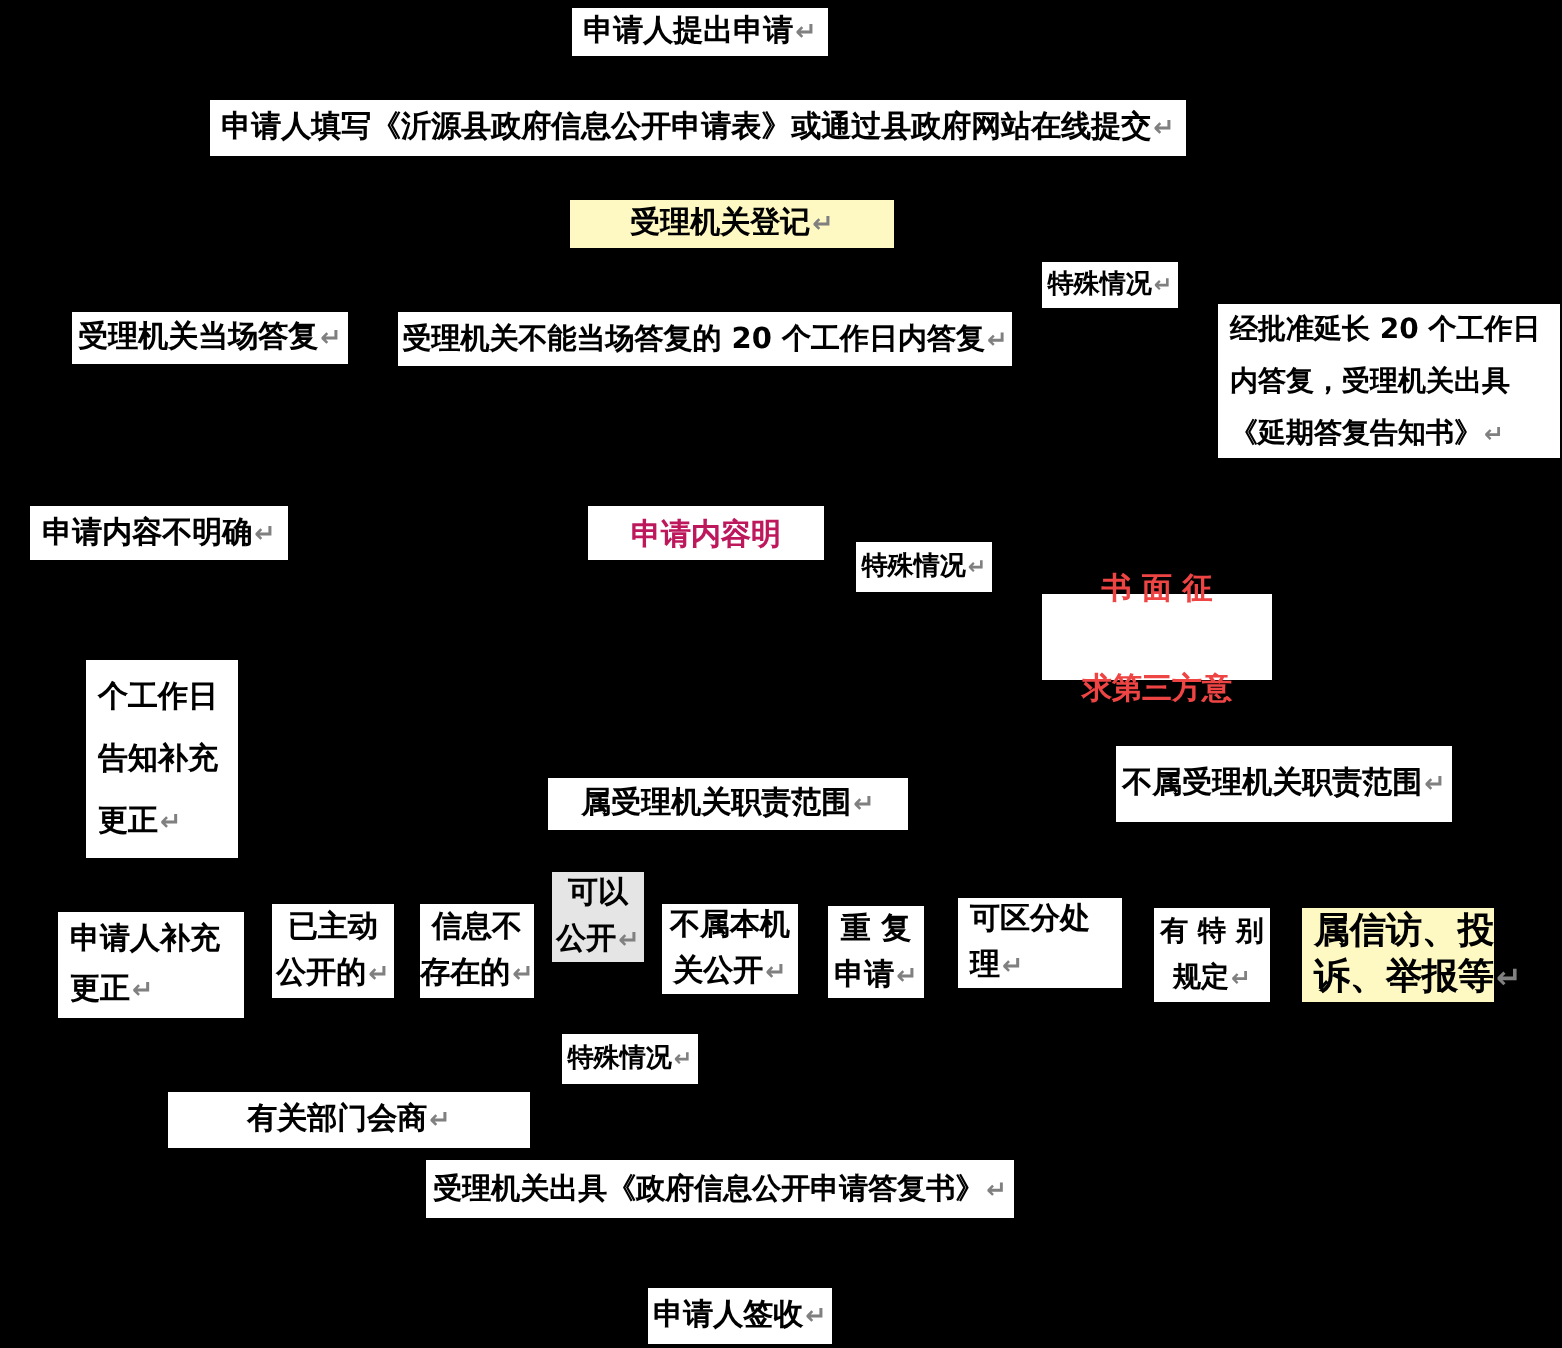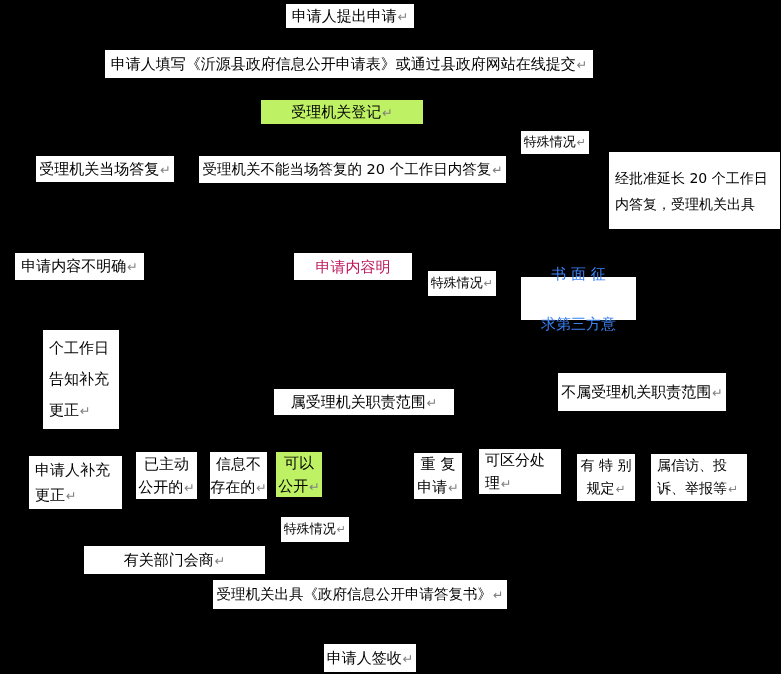--- a/index.html
+++ b/index.html
@@ -41,53 +41,54 @@
   }
   .pilcrow {
     color: #808080;
     font-size: 0.85em;
     padding-left: 1px;
   }
 </style>
 </head>
 <body>
 
-<div class="canvas" style="background: rgb(0, 0, 0);">
+<div class="canvas" style="background: rgb(0, 0, 0); font-weight: bold;">
     <div class="node" style="left: 285px; top: 3px; width: 130px; height: 26px; background: rgb(255, 255, 255); border-color: rgb(0, 0, 0); color: rgb(0, 0, 0);">
       <span class="line">申请人提出申请<span class="pilcrow" style="color: rgb(128, 128, 128);">↵</span></span>
     </div>
     <div class="node" style="left: 104px; top: 49px; width: 490px; height: 30px; background: rgb(255, 255, 255); border-color: rgb(0, 0, 0); color: rgb(0, 0, 0);">
       <span class="line">申请人填写《沂源县政府信息公开申请表》或通过县政府网站在线提交<span class="pilcrow" style="color: rgb(128, 128, 128);">↵</span></span>
     </div>
-    <div class="node" style="left: 260px; top: 99px; width: 164px; height: 26px; background: #bef264; border-color: rgb(0, 0, 0); color: rgb(0, 0, 0);">
+    <div class="node" style="left: 284px; top: 99px; width: 164px; height: 26px; background: #fef9c3; border-color: rgb(0, 0, 0); color: rgb(0, 0, 0);">
       <span class="line">受理机关登记<span class="pilcrow" style="color: rgb(128, 128, 128);">↵</span></span>
     </div>
     <div class="node" style="left: 520px; top: 130px; width: 70px; height: 25px; background: rgb(255, 255, 255); border-color: rgb(0, 0, 0); color: rgb(0, 0, 0); font-size: 13px;">
       <span class="line">特殊情况<span class="pilcrow" style="color: rgb(128, 128, 128);">↵</span></span>
     </div>
     <div class="node" style="left: 35px; top: 155px; width: 140px; height: 28px; background: rgb(255, 255, 255); border-color: rgb(0, 0, 0); color: rgb(0, 0, 0);">
       <span class="line">受理机关当场答复<span class="pilcrow" style="color: rgb(128, 128, 128);">↵</span></span>
     </div>
     <div class="node" style="left: 198px; top: 155px; width: 309px; height: 29px; background: rgb(255, 255, 255); border-color: rgb(0, 0, 0); color: rgb(0, 0, 0); font-size: 14.5px;">
       <span class="line">受理机关不能当场答复的 20 个工作日内答复<span class="pilcrow" style="color: rgb(128, 128, 128);">↵</span></span>
     </div>
     <div class="node left" style="left: 608px; top: 151px; width: 173px; height: 79px; background: rgb(255, 255, 255); border-color: rgb(0, 0, 0); color: rgb(0, 0, 0); font-size: 14px; line-height: 26px;">
       <span class="line">经批准延长 20 个工作日</span>
       <span class="line">内答复，受理机关出具</span>
+      <span class="line">《延期答复告知书》<span class="pilcrow" style="color: rgb(128, 128, 128);">↵</span></span>
     </div>
     <div class="node" style="left: 14px; top: 252px; width: 131px; height: 29px; background: rgb(255, 255, 255); border-color: rgb(0, 0, 0); color: rgb(0, 0, 0);">
       <span class="line">申请内容不明确<span class="pilcrow" style="color: rgb(128, 128, 128);">↵</span></span>
     </div>
     <div class="node" style="left: 293px; top: 252px; width: 120px; height: 29px; background: rgb(255, 255, 255); border-color: rgb(0, 0, 0); color: #be185d;">
       <span class="line">申请内容明</span>
     </div>
     <div class="node" style="left: 427px; top: 270px; width: 70px; height: 27px; background: rgb(255, 255, 255); border-color: rgb(0, 0, 0); color: rgb(0, 0, 0); font-size: 13px;">
       <span class="line">特殊情况<span class="pilcrow" style="color: rgb(128, 128, 128);">↵</span></span>
     </div>
-    <div class="node" style="left: 520px; top: 276px; width: 117px; height: 45px; background: rgb(255, 255, 255); border-color: rgb(0, 0, 0); color: #3b82f6; line-height: 22px; gap: 28px;">
+    <div class="node" style="left: 520px; top: 296px; width: 117px; height: 45px; background: rgb(255, 255, 255); border-color: rgb(0, 0, 0); color: #ef4444; line-height: 22px; gap: 28px;">
       <span class="line">书 面 征</span>
       <span class="line">求第三方意</span>
     </div>
     <div class="node left" style="left: 42px; top: 329px; width: 78px; height: 101px; background: rgb(255, 255, 255); border-color: rgb(0, 0, 0); color: rgb(0, 0, 0); line-height: 31px;">
       <span class="line">个工作日</span>
       <span class="line">告知补充</span>
       <span class="line">更正<span class="pilcrow" style="color: rgb(128, 128, 128);">↵</span></span>
     </div>
     <div class="node" style="left: 273px; top: 388px; width: 182px; height: 28px; background: rgb(255, 255, 255); border-color: rgb(0, 0, 0); color: rgb(0, 0, 0);">
       <span class="line">属受理机关职责范围<span class="pilcrow" style="color: rgb(128, 128, 128);">↵</span></span>
@@ -100,37 +101,41 @@
       <span class="line">更正<span class="pilcrow" style="color: rgb(128, 128, 128);">↵</span></span>
     </div>
     <div class="node" style="left: 135px; top: 451px; width: 63px; height: 49px; background: rgb(255, 255, 255); border-color: rgb(0, 0, 0); color: rgb(0, 0, 0); line-height: 23px;">
       <span class="line">已主动</span>
       <span class="line">公开的<span class="pilcrow" style="color: rgb(128, 128, 128);">↵</span></span>
     </div>
     <div class="node" style="left: 209px; top: 451px; width: 59px; height: 49px; background: rgb(255, 255, 255); border-color: rgb(0, 0, 0); color: rgb(0, 0, 0); line-height: 23px;">
       <span class="line">信息不</span>
       <span class="line">存在的<span class="pilcrow" style="color: rgb(128, 128, 128);">↵</span></span>
     </div>
-    <div class="node" style="left: 275px; top: 451px; width: 48px; height: 47px; background: #bef264; border-color: rgb(0, 0, 0); color: rgb(0, 0, 0); line-height: 23px;">
+    <div class="node" style="left: 275px; top: 435px; width: 48px; height: 47px; background: #e5e5e5; border-color: rgb(0, 0, 0); color: rgb(0, 0, 0); line-height: 23px;">
       <span class="line">可以</span>
       <span class="line">公开<span class="pilcrow" style="color: rgb(128, 128, 128);">↵</span></span>
+    </div>
+    <div class="node" style="left: 330px; top: 451px; width: 70px; height: 47px; background: rgb(255, 255, 255); border-color: rgb(0, 0, 0); color: rgb(0, 0, 0); line-height: 23px;">
+      <span class="line">不属本机</span>
+      <span class="line">关公开<span class="pilcrow" style="color: rgb(128, 128, 128);">↵</span></span>
     </div>
     <div class="node" style="left: 413px; top: 452px; width: 50px; height: 48px; background: rgb(255, 255, 255); border-color: rgb(0, 0, 0); color: rgb(0, 0, 0); line-height: 23px;">
       <span class="line">重 复</span>
       <span class="line">申请<span class="pilcrow" style="color: rgb(128, 128, 128);">↵</span></span>
     </div>
     <div class="node left" style="left: 478px; top: 448px; width: 84px; height: 47px; background: rgb(255, 255, 255); border-color: rgb(0, 0, 0); color: rgb(0, 0, 0); line-height: 23px;">
       <span class="line">可区分处</span>
       <span class="line">理<span class="pilcrow" style="color: rgb(128, 128, 128);">↵</span></span>
     </div>
     <div class="node" style="left: 576px; top: 453px; width: 60px; height: 49px; background: rgb(255, 255, 255); border-color: rgb(0, 0, 0); color: rgb(0, 0, 0); font-size: 14px; line-height: 23px;">
       <span class="line">有 特 别</span>
       <span class="line">规定<span class="pilcrow" style="color: rgb(128, 128, 128);">↵</span></span>
     </div>
-    <div class="node left" style="left: 650px; top: 453px; width: 98px; height: 49px; background: #ffffff; border-color: rgb(0, 0, 0); color: rgb(0, 0, 0); font-size: 14px; line-height: 23px;">
+    <div class="node left" style="left: 650px; top: 453px; width: 98px; height: 49px; background: #fef9c3; border-color: rgb(0, 0, 0); color: rgb(0, 0, 0); font-size: 18px; line-height: 23px;">
       <span class="line">属信访、投</span>
       <span class="line">诉、举报等<span class="pilcrow" style="color: rgb(128, 128, 128);">↵</span></span>
     </div>
     <div class="node" style="left: 280px; top: 516px; width: 70px; height: 27px; background: rgb(255, 255, 255); border-color: rgb(0, 0, 0); color: rgb(0, 0, 0); font-size: 13px;">
       <span class="line">特殊情况<span class="pilcrow" style="color: rgb(128, 128, 128);">↵</span></span>
     </div>
     <div class="node" style="left: 212px; top: 579px; width: 296px; height: 31px; background: rgb(255, 255, 255); border-color: rgb(0, 0, 0); color: rgb(0, 0, 0); font-size: 14.5px;">
       <span class="line">受理机关出具《政府信息公开申请答复书》<span class="pilcrow" style="color: rgb(128, 128, 128);">↵</span></span>
     </div>
     <div class="node" style="left: 83px; top: 545px; width: 183px; height: 30px; background: rgb(255, 255, 255); border-color: rgb(0, 0, 0); color: rgb(0, 0, 0);">

